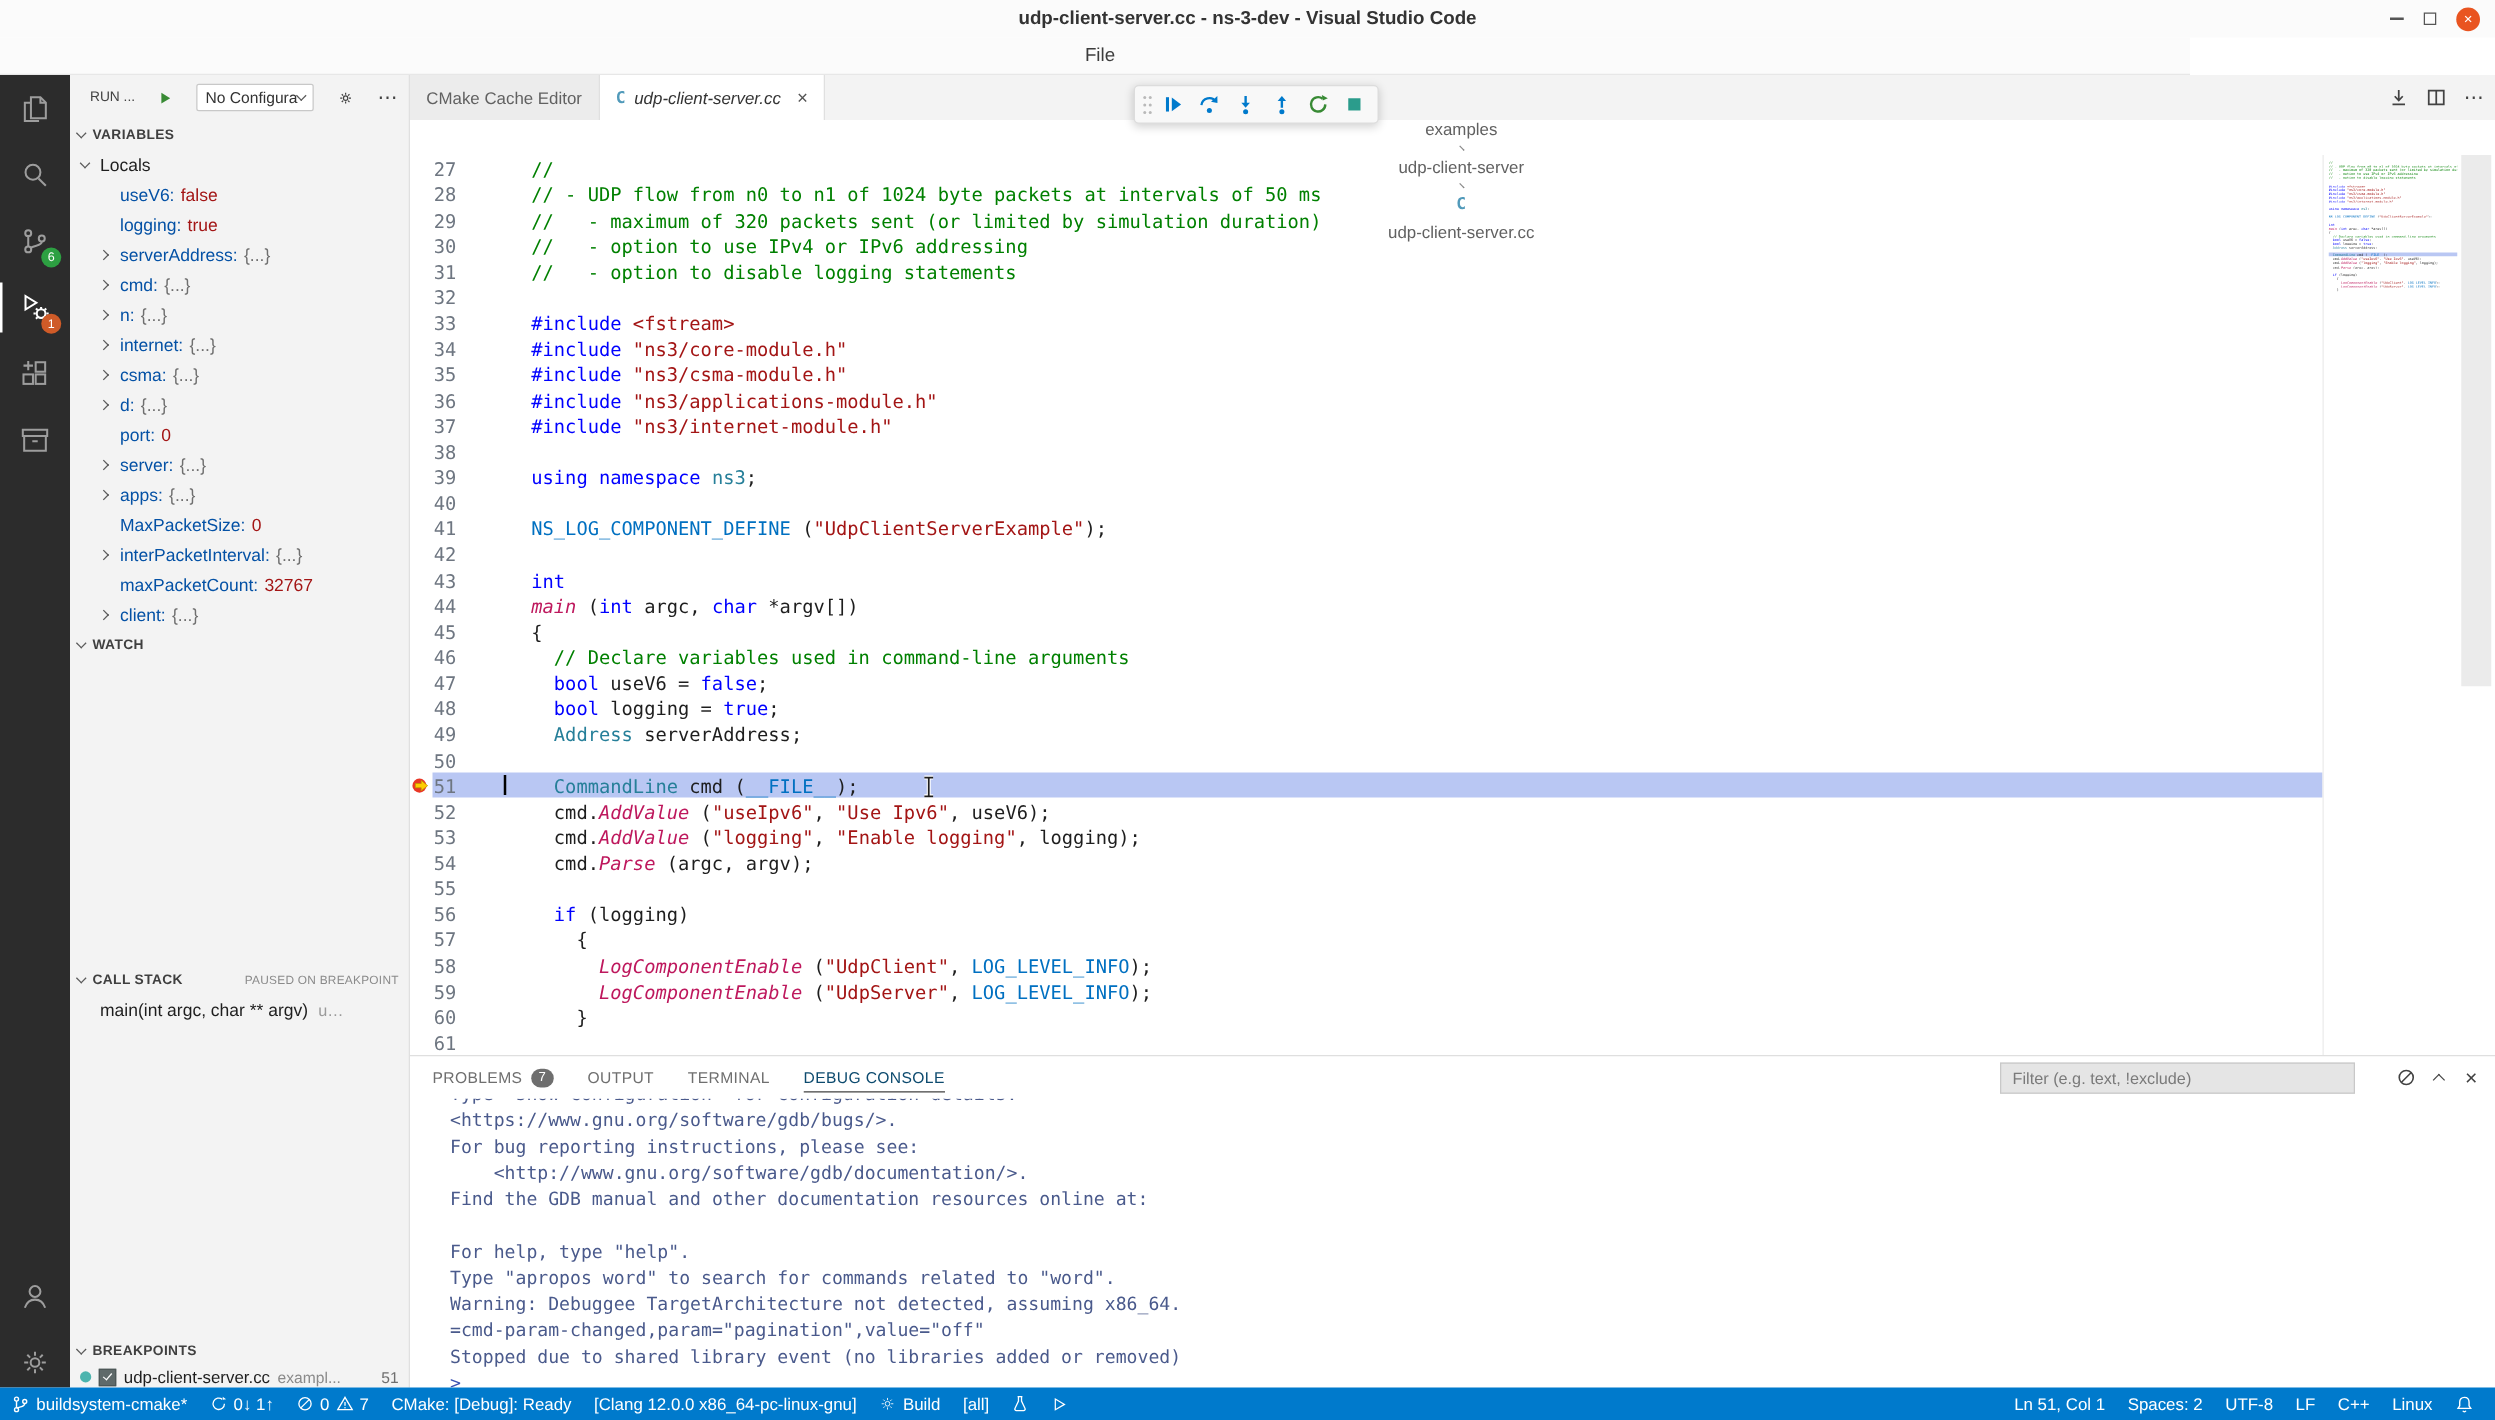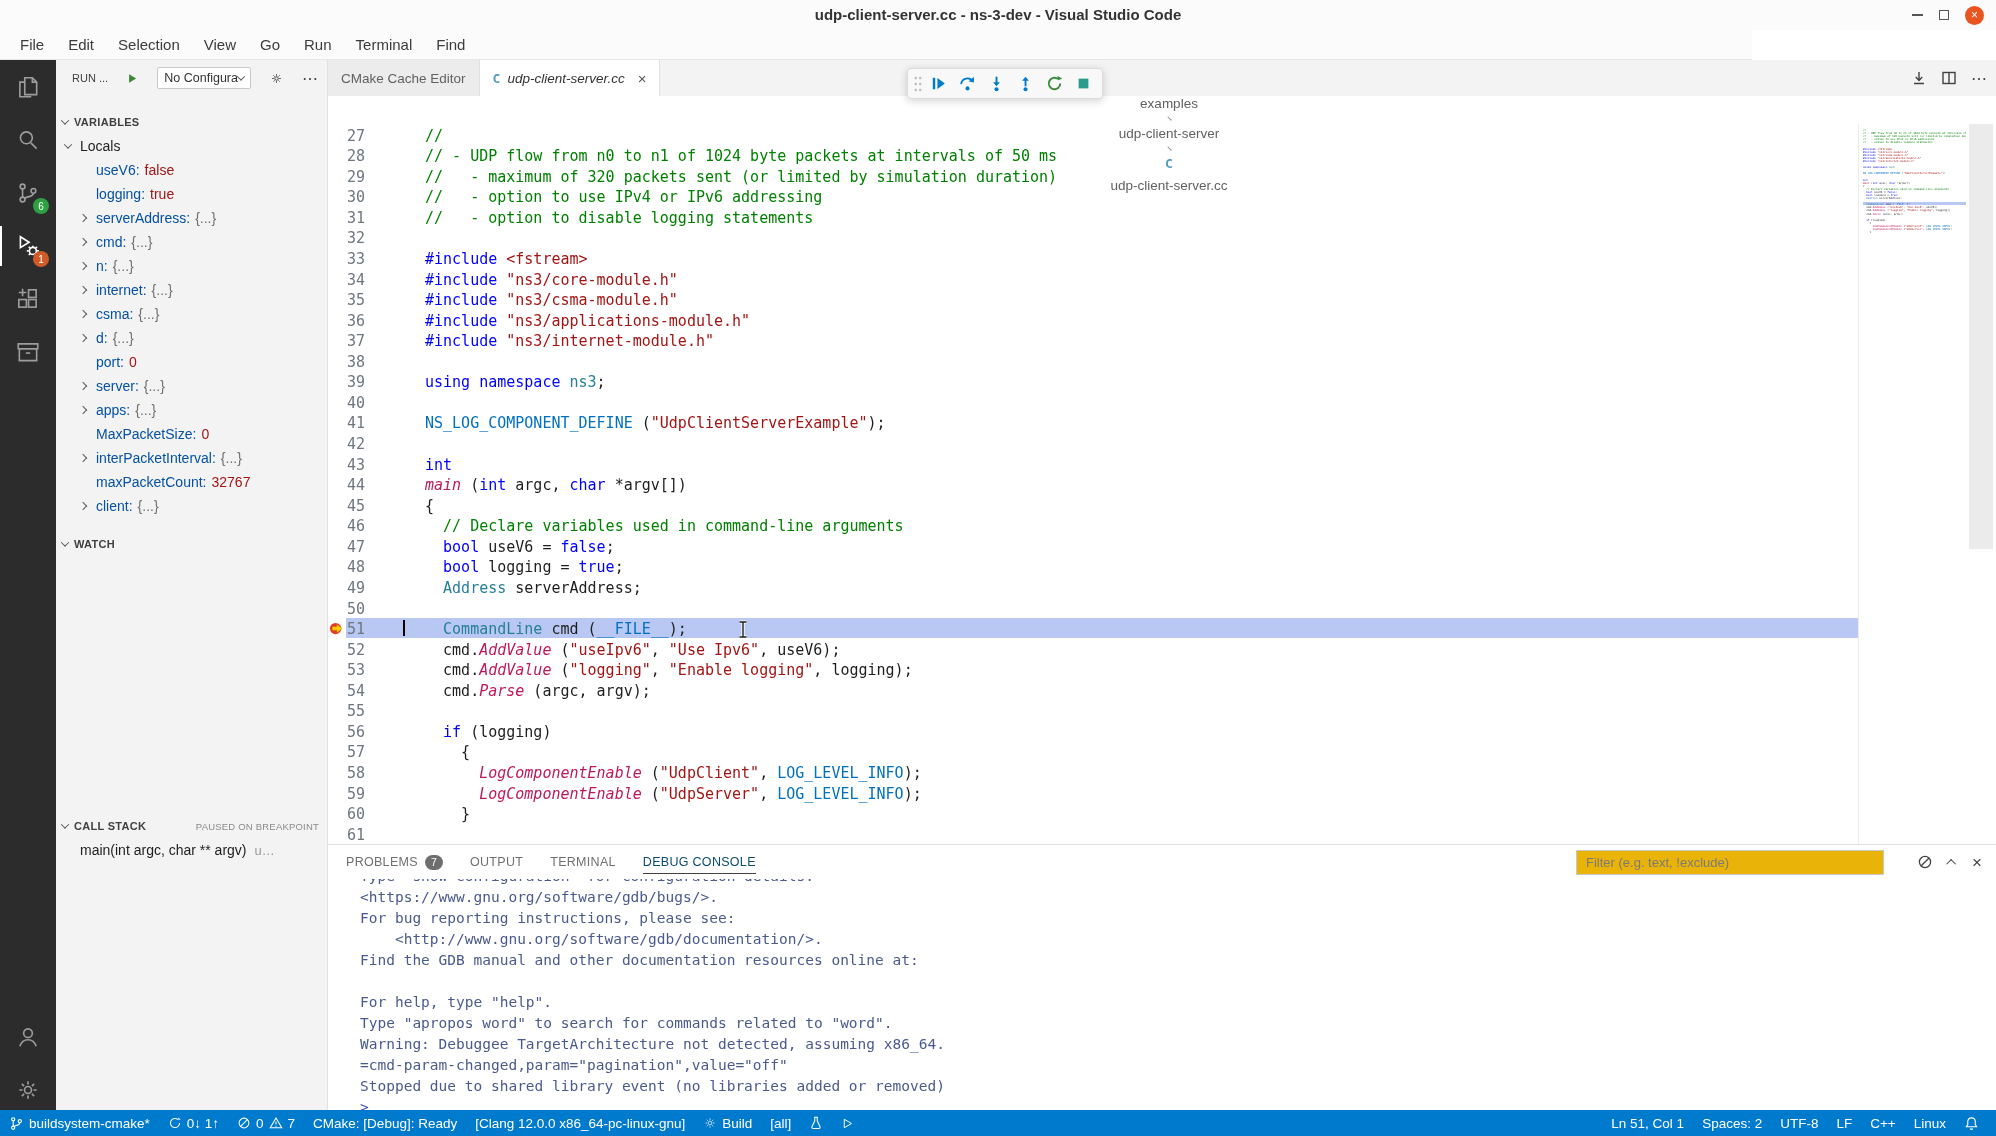--- a/index.html
+++ b/index.html
@@ -8,21 +8,21 @@
 
   
   #titlebar { position:absolute; left:0; top:0; width:1996px; height:30px; background:#fbfbfb; }
   #window-title { line-height:30px; text-align:center; font-size:15px; font-weight:bold; color:#333; }
   #win-controls { position:absolute; right:12px; top:0; height:30px; display:flex; align-items:center; gap:16px; }
   .wc-min { width:11px; height:2px; background:#555; }
   .wc-max { width:10px; height:10px; border:1.6px solid #555; }
   .wc-close { width:19px; height:19px; border-radius:50%; background:#e95420; color:#fff; font-size:12px;
     display:flex; align-items:center; justify-content:center; line-height:1; }
   #menubar { position:absolute; left:0; top:30px; width:1752px; height:30px; background:#fbfbfb;
-    border-bottom:1px solid #e7e7e7; display:flex; align-items:center; padding-left:8px; }
+    border-bottom:1px solid #e7e7e7; display:flex; align-items:center; padding-left:8px;flex-direction:column; }
   .menu-item { padding:0 12px; font-size:15px; color:#3c3c3c; line-height:30px; }
 
   
   #activitybar { position:absolute; left:0; top:60px; width:56px; height:1050px; background:#2c2c2c; }
   .act-icon { position:absolute; left:0; width:56px; height:44px; display:flex; align-items:center; justify-content:center; }
   .act-icon svg { stroke:#9d9d9d; fill:none; stroke-width:1.5; }
   .act-icon.active svg { stroke:#fff; }
   .act-icon.active::before { content:""; position:absolute; left:0; top:2px; bottom:2px; width:2px; background:#fff; }
   .act-badge { position:absolute; right:7px; bottom:1px; min-width:16px; height:16px; border-radius:9px;
     color:#fff; font-size:10px; display:flex; align-items:center; justify-content:center; padding:0 4px; }
@@ -31,21 +31,21 @@
   #sidebar { position:absolute; left:56px; top:60px; width:272px; height:1050px; background:#f3f3f3;
     border-right:1px solid #e0e0e0; overflow:hidden; font-size:14px; color:#1e1e1e; }
   #run-bar { height:36px; display:flex; align-items:center; padding:0 8px 0 16px; gap:19px; }
   #run-title { font-size:11px; color:#424242; white-space:nowrap; }
   #config-select { width:106px; height:22px; background:#fff; border:1px solid #c8c8c8; border-radius:2px;
     font-size:12.5px; color:#333; display:flex; align-items:center; justify-content:space-between; padding:0 6px; }
   .chev { width:6px; height:6px; border-right:1.4px solid #5a5a5a; border-bottom:1.4px solid #5a5a5a; display:inline-block; }
   .chev.down { transform:rotate(45deg) translate(-1px,-1px); }
   .chev.right { transform:rotate(-45deg); }
   .section-header { height:24px; display:flex; align-items:center; gap:6px; padding-left:6px;
-    font-size:11px; font-weight:bold; color:#3f3f3f; letter-spacing:.3px;margin-top:14px; }
+    font-size:11px; font-weight:bold; color:#3f3f3f; letter-spacing:.3px; }
   .tree-row { height:24px; display:flex; align-items:center; position:relative; padding-left:40px; white-space:nowrap; }
   .tree-row .row-chev { position:absolute; left:24px; top:9px; }
   .locals-row { padding-left:24px; } .locals-row .row-chev { left:9px; }
   .var-name { color:#0451a5; }
   .v-red { color:#a31515; margin-left:5px; }
   .v-obj { color:#6f6f6f; margin-left:5px; }
   #cs-status { margin-left:auto; margin-right:8px; font-size:9.5px; font-weight:normal; color:#8a8a8a; letter-spacing:.2px; }
   .frame-row { height:24px; display:flex; align-items:center; gap:8px; padding-left:24px; }
   .frame-detail { color:#9a9a9a; font-size:13px; }
   .bp-row { height:17px; display:flex; align-items:center; gap:6px; padding:0 8px; font-size:13.5px; }
@@ -99,22 +99,22 @@
   #scroll-thumb { position:absolute; left:3px; right:3px; top:0; height:425px; background:rgba(110,110,110,.14); }
 
   
   #panel { position:absolute; left:328px; top:844px; width:1668px; height:266px; background:#fff; border-top:1px solid #dfdfdf; }
   #panel-tabbar { position:relative; height:34px; display:flex; align-items:center; padding-left:18px; }
   .ptab { margin-right:27px; height:34px; display:flex; align-items:center; gap:7px;
     font-size:12.5px; letter-spacing:.3px; color:#6f6f6f; position:relative; }
   .ptab.active { color:#0c4a6e;text-align:center; }
   .ptab.active::after { content:""; position:absolute; left:0; right:0; bottom:5px; height:1px; background:#424242; }
   .pbadge { background:#6e6e6e; color:#fff; font-size:10.5px; border-radius:9px; padding:1.5px 6px; }
-  #panel-filter { position:absolute; right:112px; top:5px; width:308px; height:25px; border:1px solid #c8c8c8;
-    background:#eab308; font-size:13px; padding:0 9px; color:#333; font-family:"Liberation Sans",sans-serif; }
+  #panel-filter { position:absolute; right:112px; top:5px; width:284px; height:25px; border:1px solid #c8c8c8;
+    background:#e5e5e5; font-size:13px; padding:0 9px; color:#333; font-family:"Liberation Sans",sans-serif; }
   #panel-filter::placeholder { color:#7a7a7a; }
   #panel-icons { position:absolute; right:14px; top:0; height:34px; display:flex; align-items:center; gap:16px; }
   #panel-icons svg { stroke:#424242; fill:none; stroke-width:1.3; }
   .pchev-up { width:7px; height:7px; border-left:1.5px solid #424242; border-top:1.5px solid #424242; transform:rotate(45deg) translateY(2px); }
   .pclose { color:#424242; font-size:17px; line-height:1; }
   #console { position:absolute; left:0; top:34px; right:0; bottom:0; overflow:hidden; padding-left:32px;
     font:14.5px "DejaVu Sans Mono", monospace; color:#4a5a8c; }
   .console-line { height:21px; white-space:pre; }
   .console-line.clip { margin-top:-11px; }
   .prompt-line { color:#3b53b3; }

